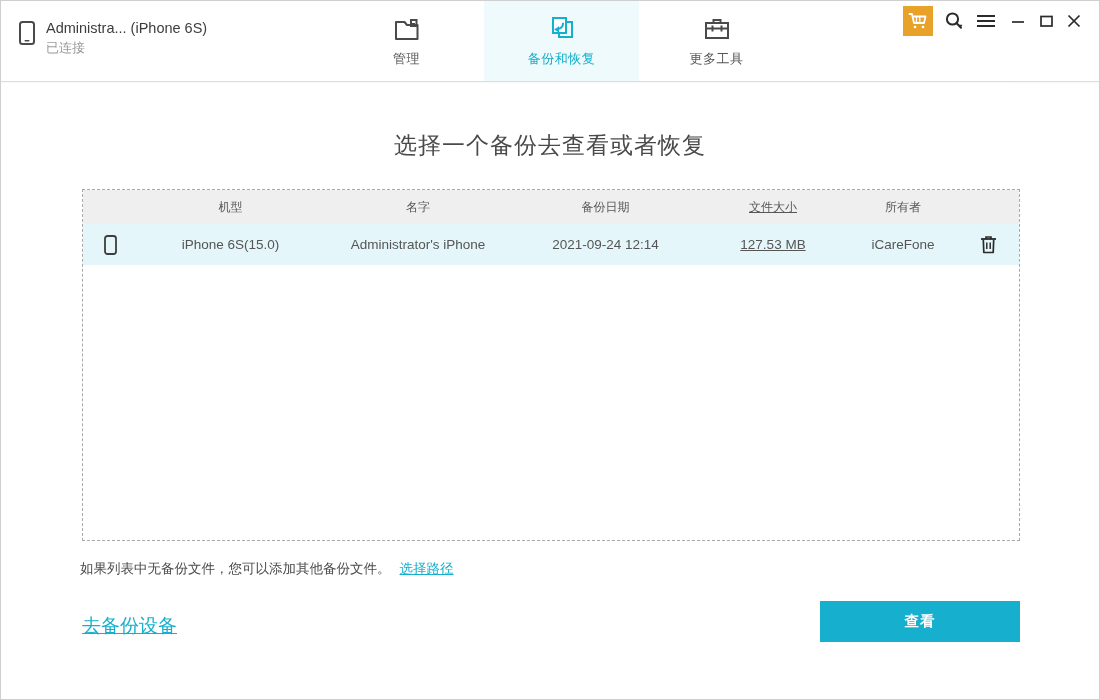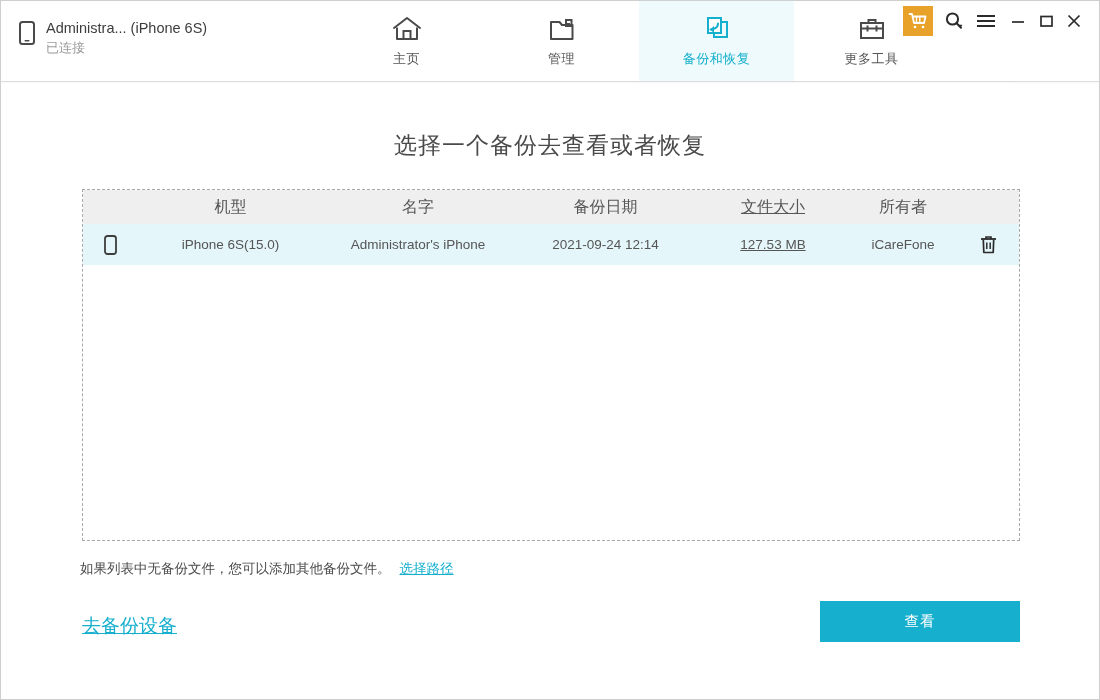--- a/index.html
+++ b/index.html
@@ -78,21 +78,21 @@
     text-align:center; font-size:23px; color:#4a4a4a; letter-spacing:1px;
   }
 
   
   .panel {
     position:absolute; left:81px; top:106px; width:938px; height:352px;
     border:1px dashed #a8a8a8; background:#ffffff;
   }
   .thead {
     display:flex; align-items:center; height:34px;
-    background:#efefef; font-size:16px; color:#575757;
+    background:#efefef; font-size:12px; color:#575757;
   }
   .row {
     display:flex; align-items:center; height:41px;
     background:#e4f6fa; font-size:13.5px; color:#555555; cursor:pointer;
   }
   .c-icon  { width:55px; display:flex; justify-content:center; align-items:center; }
   .c-model { width:185px; text-align:center; }
   .c-name  { width:190px; text-align:center; }
   .c-date  { width:185px; text-align:center; }
   .c-size  { width:150px; text-align:center;text-decoration:underline; }
@@ -108,21 +108,21 @@
   .link {
     color:#16afcd; text-decoration:underline; cursor:pointer; font-size:13.5px;
   }
   .backup-link {
     position:absolute; left:81px; top:530px;
     color:#16afcd; text-decoration:underline; cursor:pointer; font-size:19px;
   }
   .view-btn {
     position:absolute; left:819px; top:518px; width:200px; height:41px;
     background:#16afcd; color:#ffffff; border:none; cursor:pointer;
-    font-size:14.5px; font-family:inherit; letter-spacing:1px;
+    font-size:14.5px; font-family:inherit; letter-spacing:1px;font-weight:bold;
   }
 </style>
 </head>
 <body>
 
 <div id="app">
 
   <div class="header">
 
     <div class="device">
@@ -133,30 +133,20 @@
         </svg>
       </span>
       <div class="device-texts">
         <span class="device-name">Administra... (iPhone 6S)</span>
         <span class="device-status">已连接</span>
       </div>
     </div>
 
     <div class="tabs">
 
-      <div class="tab">
-        <span>
-          <svg width="30" height="28" viewBox="0 0 30 28">
-            <path d="M2 13 L15 3 L28 13" fill="none" stroke="#4a4a4a" stroke-width="2" stroke-linecap="round" stroke-linejoin="round"></path>
-            <path d="M5 12.5 L5 24 L25 24 L25 12.5" fill="none" stroke="#4a4a4a" stroke-width="2" stroke-linejoin="round"></path>
-            <rect x="11.5" y="16" width="7" height="8" fill="none" stroke="#4a4a4a" stroke-width="2"></rect>
-          </svg>
-        </span>
-        <span class="tab-label">主页</span>
-      </div>
 
       <div class="tab">
         <span>
           <svg width="30" height="28" viewBox="0 0 30 28">
             <path d="M19 5 L19 9 L23 9" fill="none" stroke="#4a4a4a" stroke-width="2"></path>
             <rect x="19" y="5" width="5.5" height="6" fill="none" stroke="#4a4a4a" stroke-width="2"></rect>
             <path d="M4 24 L4 7 L12.5 7 L15 10 L25.5 10 L25.5 24 Z" fill="none" stroke="#4a4a4a" stroke-width="2" stroke-linejoin="round"></path>
           </svg>
         </span>
         <span class="tab-label">管理</span>

